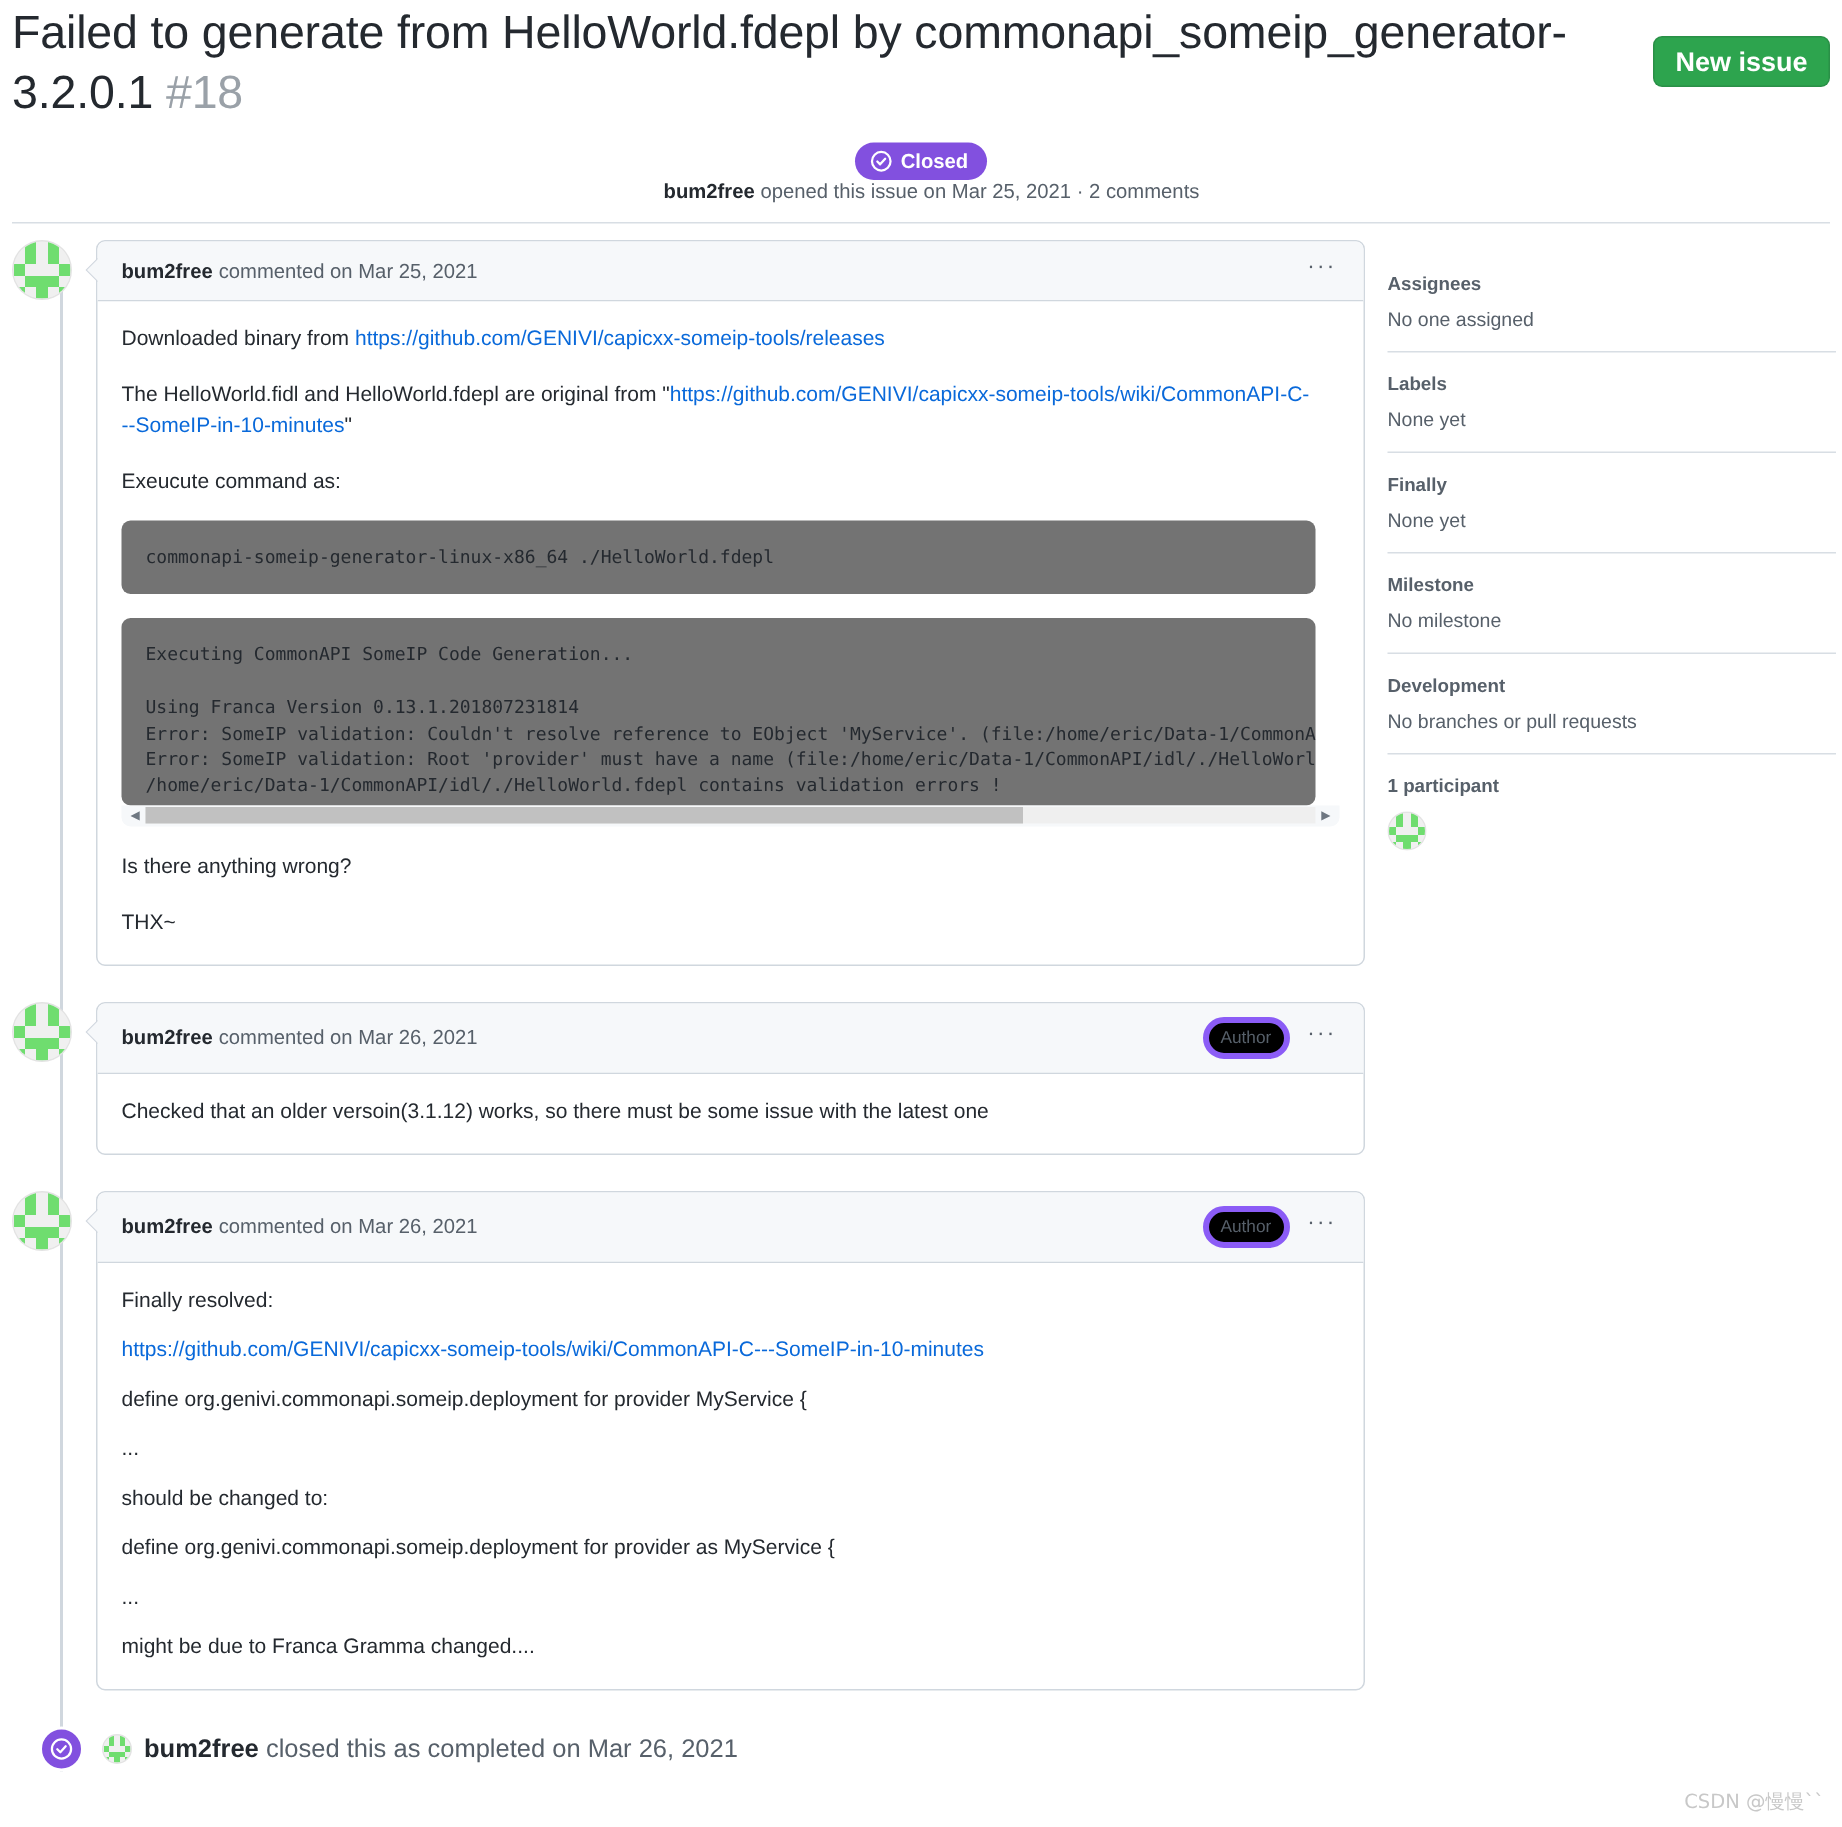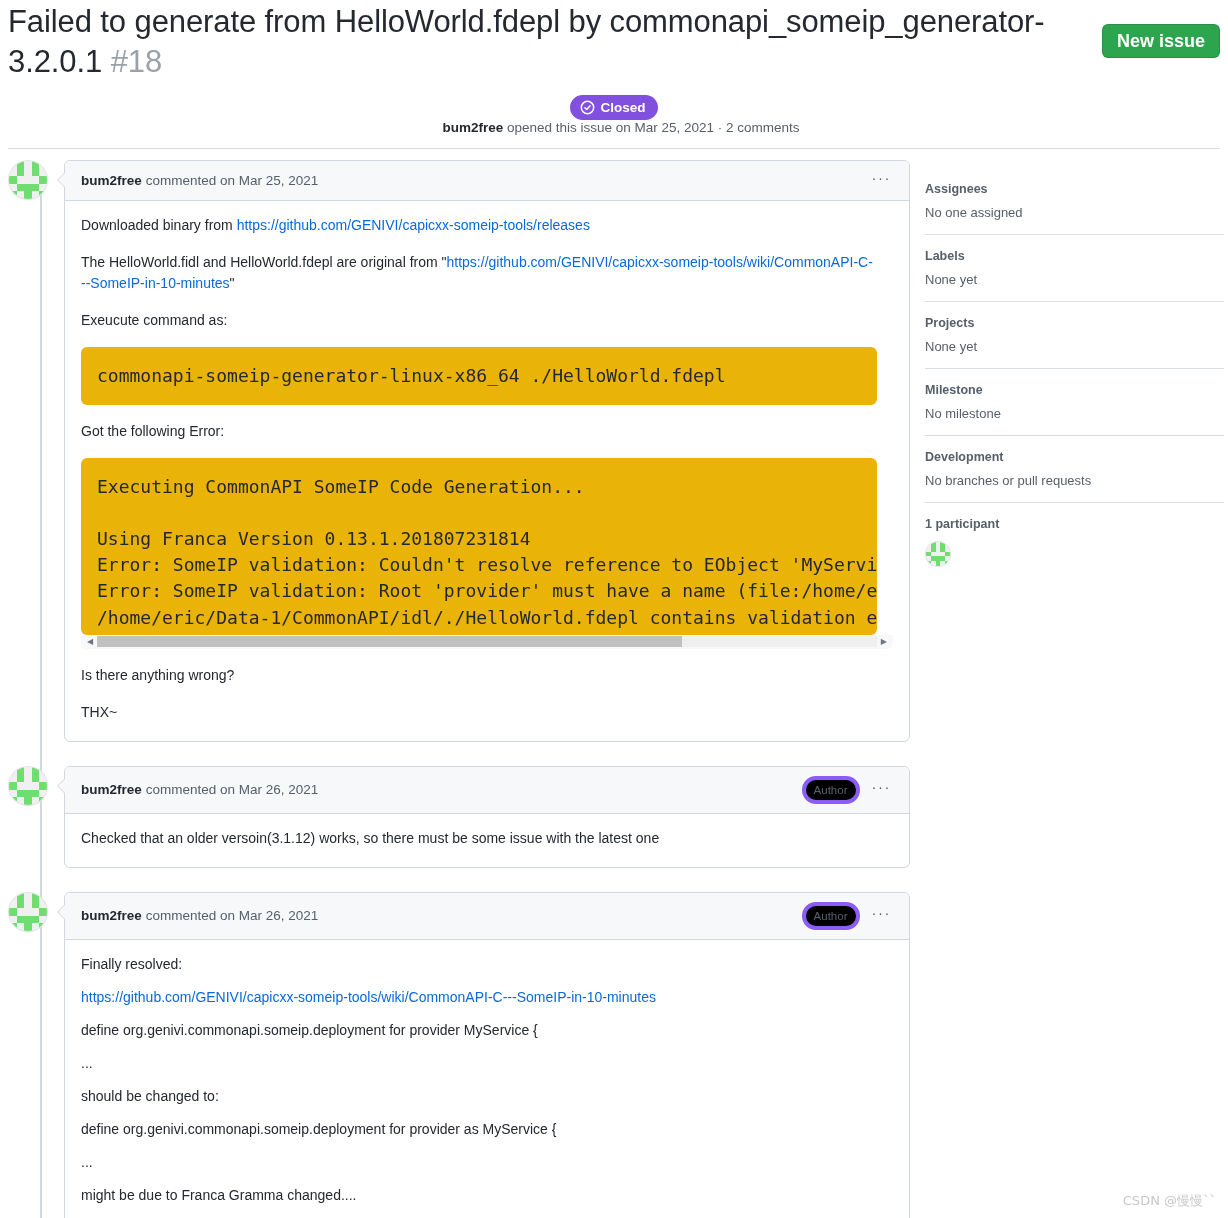--- a/index.html
+++ b/index.html
@@ -140,25 +140,25 @@
   .kebab { color: #57606a; font-size: 15px; letter-spacing: 1.5px; line-height: 1; cursor: pointer; padding: 0 2px 6px 2px; }
   .c-body { padding: 14px 16px 18px 16px; font-size: 14px; line-height: 1.5; }
   .c-body p { margin: 0 16px 16px 0; }
   .c-body p:last-child { margin-bottom: 0; }
   .c-body a { color: #0969da; text-decoration: none; word-break: break-all; }
   .tight p { margin: 0 0 12px 0; }
 
   
   pre.code {
     margin: 0 16px 16px 0;
-    background: #eab308;
+    background: #737373;
     border-radius: 6px;
     padding: 16px;
     font-family: "DejaVu Sans Mono", "Liberation Mono", monospace;
-    font-size: 18px;
+    font-size: 12px;
     line-height: 1.45;
     color: #24292f;
     overflow: hidden;
     white-space: pre;
   }
   pre.code.scrolls { padding-bottom: 4px; }
   .scrollbar {
     position: relative;
     height: 14px;
     background: #f6f8fa;
@@ -262,21 +262,20 @@
               <span> commented on Mar 25, 2021</span>
               <span class="c-head-right">
                 <span class="kebab">···</span>
               </span>
             </div>
             <div class="c-body">
               <p><span>Downloaded binary from </span><a href="#">https://github.com/GENIVI/capicxx-someip-tools/releases</a></p>
               <p><span>The HelloWorld.fidl and HelloWorld.fdepl are original from "</span><a href="#">https://github.com/GENIVI/capicxx-someip-tools/wiki/CommonAPI-C---SomeIP-in-10-minutes</a><span>"</span></p>
               <p>Exeucute command as:</p>
               <pre class="code">commonapi-someip-generator-linux-x86_64 ./HelloWorld.fdepl</pre>
-              <p>Got the following Error:</p>
               <pre class="code scrolls">Executing CommonAPI SomeIP Code Generation...
 
 Using Franca Version 0.13.1.201807231814
 Error: SomeIP validation: Couldn't resolve reference to EObject 'MyService'. (file:/home/eric/Data-1/CommonAPI/idl/./HelloWorld.fdepl line: 7)
 Error: SomeIP validation: Root 'provider' must have a name (file:/home/eric/Data-1/CommonAPI/idl/./HelloWorld.fdepl line: 7)
 /home/eric/Data-1/CommonAPI/idl/./HelloWorld.fdepl contains validation errors !</pre>
               <div class="scrollbar">
                 <span class="arrow">◀</span>
                 <span class="scroll-track">
                     <span class="scroll-thumb"></span>
@@ -403,21 +402,21 @@
     <div class="side-col">
       <div class="side-sec">
         <div class="side-title">Assignees</div>
         <div class="side-val">No one assigned</div>
       </div>
       <div class="side-sec">
         <div class="side-title">Labels</div>
         <div class="side-val">None yet</div>
       </div>
       <div class="side-sec">
-        <div class="side-title">Projects</div>
+        <div class="side-title">Finally</div>
         <div class="side-val">None yet</div>
       </div>
       <div class="side-sec">
         <div class="side-title">Milestone</div>
         <div class="side-val">No milestone</div>
       </div>
       <div class="side-sec">
         <div class="side-title">Development</div>
         <div class="side-val">No branches or pull requests</div>
       </div>

